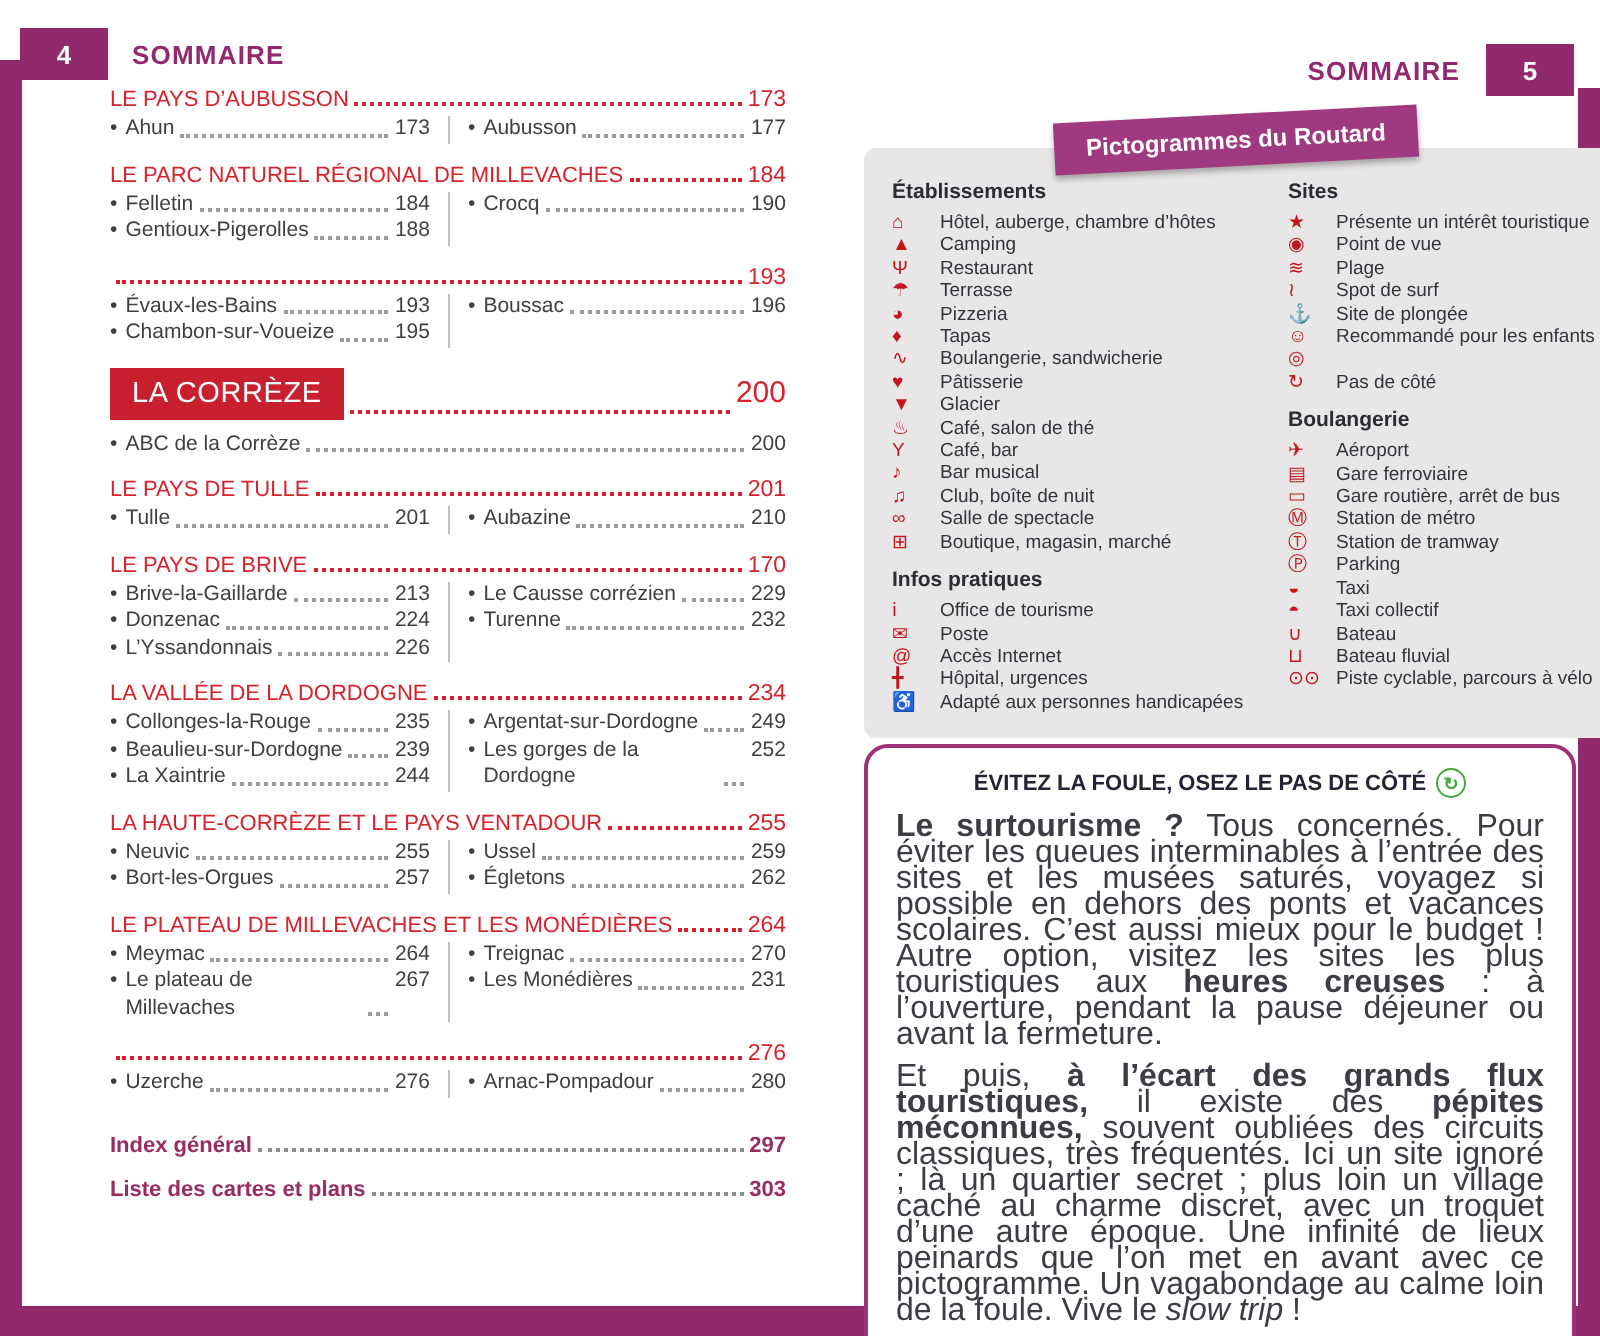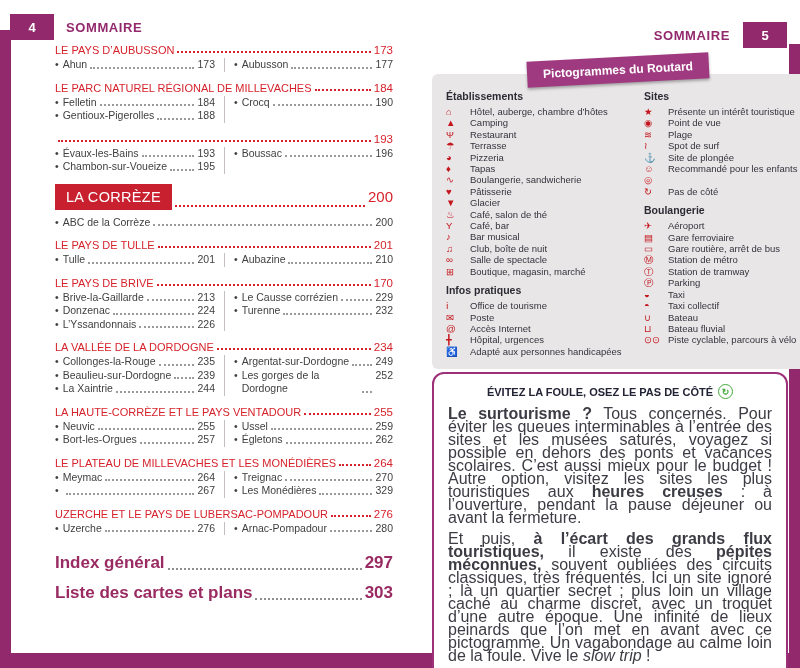--- a/index.html
+++ b/index.html
@@ -30,21 +30,21 @@
   .corr-banner{background:#c8202e;color:#ffffff;font-size:14.5px;padding:5px 11px;letter-spacing:.3px;}
   .banner-row .toc-page{font-size:15px;}
   .toc-cols{display:flex;margin-top:2px;}
   .toc-col{width:50%;box-sizing:border-box;}
   .toc-col.left{padding-right:9px;}
   .toc-col.right{border-left:1px solid #c5bfc2;padding-left:9px;}
   .toc-item{display:flex;align-items:baseline;font-size:10.5px;color:#3f3f3f;line-height:13.5px;}
   .toc-item.full{margin-top:3px;}
   .bullet{margin-right:4px;}
   .toc-footer{margin-top:18px;}
-  .footer-row{display:flex;align-items:flex-end;color:#9a2b62;font-weight:bold;font-size:17px;margin-bottom:10px;}
+  .footer-row{display:flex;align-items:flex-end;color:#9a2b62;font-weight:bold;font-size:11px;margin-bottom:10px;}
   .footer-row .leader{border-bottom-color:#8f8f8f;}
 
   
   .picto-panel{position:absolute;left:432px;top:74px;width:412px;background:#e9e6e8;border-radius:6px;}
   .panel-inner{display:flex;padding:16px 12px 9px 14px;}
   .picto-col{flex:1;}
   .picto-col.first{margin-right:10px;}
   .picto-group .group-heading{font-weight:bold;font-size:10.5px;color:#2b2b33;margin:0 0 4px;}
   .picto-group{margin-bottom:3px;}
   .picto-group + .picto-group .group-heading{margin-top:7px;}
@@ -341,43 +341,43 @@
           <div class="toc-cols">
             <div class="toc-col left">
               <div class="toc-item">
                 <span class="bullet">•</span>
                 <span class="item-label">Meymac</span>
                 <span class="leader gray"></span>
                 <span class="item-page">264</span>
               </div>
               <div class="toc-item">
                 <span class="bullet">•</span>
+                <span class="item-label">Le plateau de Millevaches</span>
                 <span class="leader gray"></span>
                 <span class="item-page">267</span>
               </div>
             </div>
             <div class="toc-col right">
               <div class="toc-item">
                 <span class="bullet">•</span>
                 <span class="item-label">Treignac</span>
                 <span class="leader gray"></span>
                 <span class="item-page">270</span>
               </div>
               <div class="toc-item">
                 <span class="bullet">•</span>
                 <span class="item-label">Les Monédières</span>
                 <span class="leader gray"></span>
-                <span class="item-page">329</span>
-              </div>
-            </div>
-          </div>
-        </div>
-        <div class="toc-section">
-          <div class="toc-title-row">
-            <span class="toc-title">UZERCHE ET LE PAYS DE LUBERSAC-POMPADOUR</span>
+                <span class="item-page">231</span>
+              </div>
+            </div>
+          </div>
+        </div>
+        <div class="toc-section">
+          <div class="toc-title-row">
             <span class="leader red"></span>
             <span class="toc-page">276</span>
           </div>
           <div class="toc-cols">
             <div class="toc-col left">
               <div class="toc-item">
                 <span class="bullet">•</span>
                 <span class="item-label">Uzerche</span>
                 <span class="leader gray"></span>
                 <span class="item-page">276</span>

